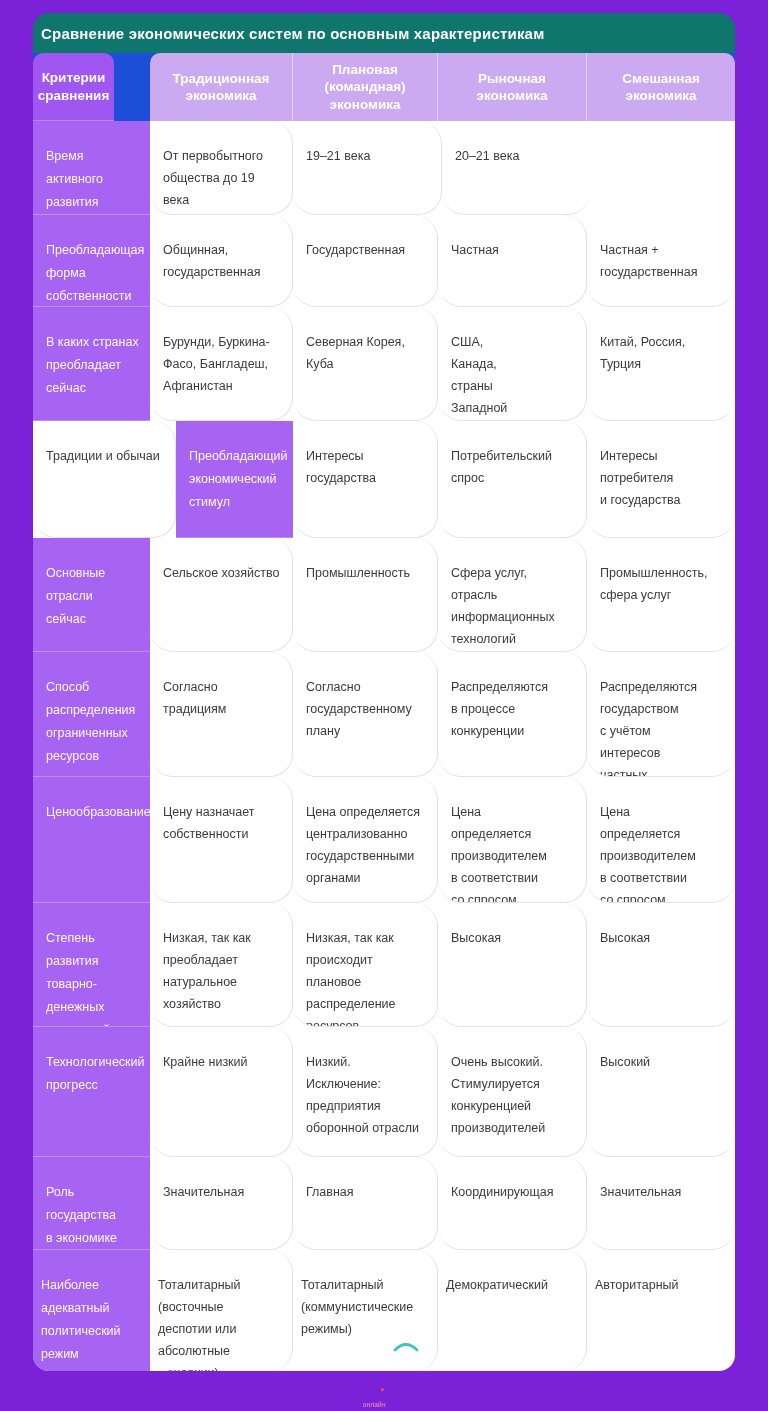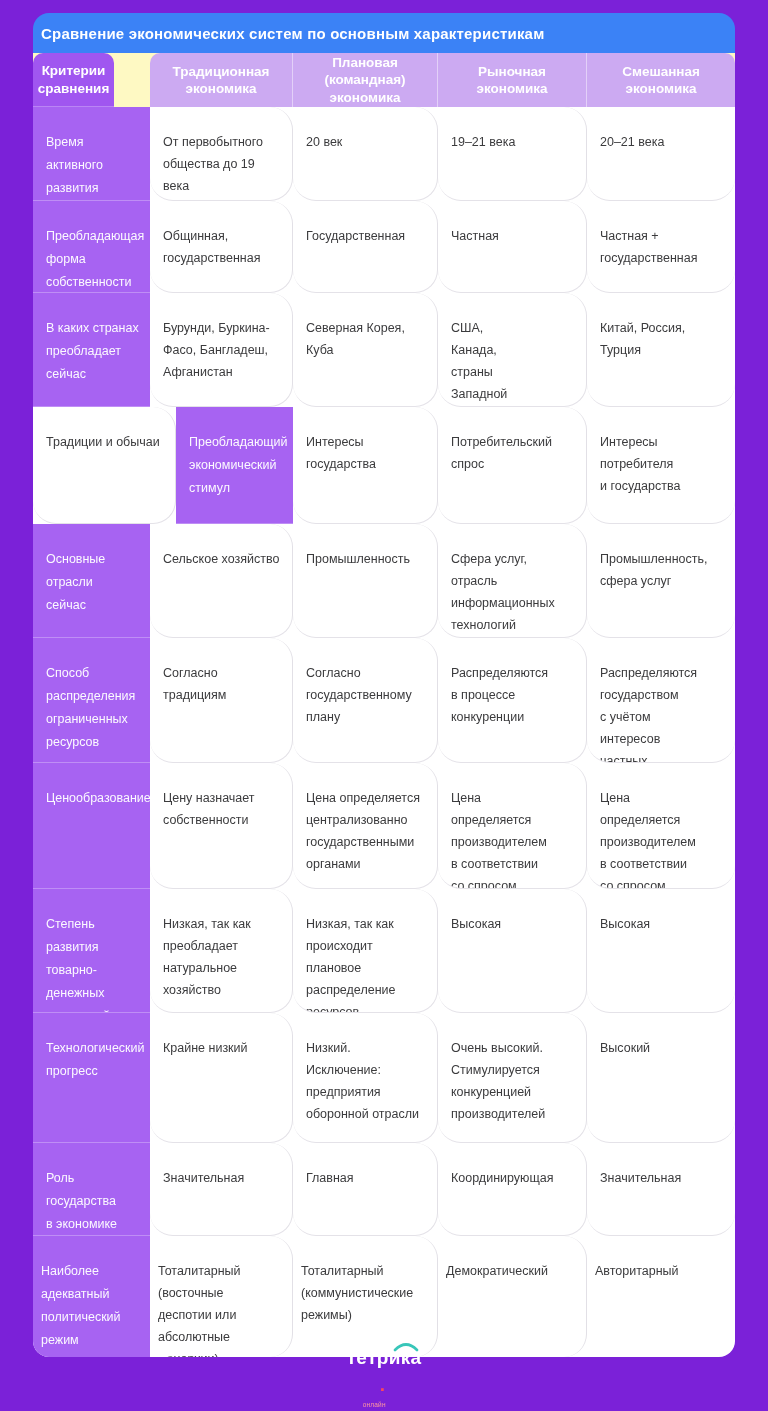--- a/index.html
+++ b/index.html
@@ -10,30 +10,30 @@
     -webkit-font-smoothing:antialiased;
     position:relative;
     overflow:hidden;
   }
   .card{
     position:absolute;left:33px;top:13px;width:702px;
     border-radius:16px;overflow:hidden;
     background:transparent;
   }
   .title-bar{
-    background:#3b82f6;height:40px;
+    background:#0f766e;height:40px;
     display:flex;align-items:center;
     padding:13px 8px;box-sizing:border-box;
   }
   .title-bar .title{
     color:#FFFFFF;font-size:15px;font-weight:700;letter-spacing:.2px;
     white-space:nowrap;overflow:hidden;
   }
   .header-row{
-    background:#fef9c3;height:54px;display:flex;gap:36px;
+    background:#1d4ed8;height:68px;display:flex;gap:36px;
   }
   .hcell{
     box-sizing:border-box;color:#FFFFFF;font-weight:700;font-size:13.5px;
     line-height:17.5px;display:flex;align-items:center;justify-content:center;
     text-align:center;white-space:pre-line;overflow:hidden;
   }
   .hcell.criteria{
     width:117px;background:#A056F0;border-radius:10px 10px 0 0;
     border-bottom:1px solid rgba(255,255,255,0.28);
   }
@@ -114,21 +114,20 @@
 экономика</div>
     </div>
   </div>
   <div class="tbody">
       <div class="t-row">
         <div class="cell criterion">Время
 активного
 развития</div>
         <div class="cell data c2">От первобытного
 общества до 19 века</div>
-        <div class="cell data c3">20 век</div>
         <div class="cell data c4">19–21 века</div>
         <div class="cell data c5">20–21 века</div>
       </div>
       <div class="t-row">
         <div class="cell criterion">Преобладающая
 форма
 собственности</div>
         <div class="cell data c2">Общинная,
 государственная</div>
         <div class="cell data c3">Государственная</div>

